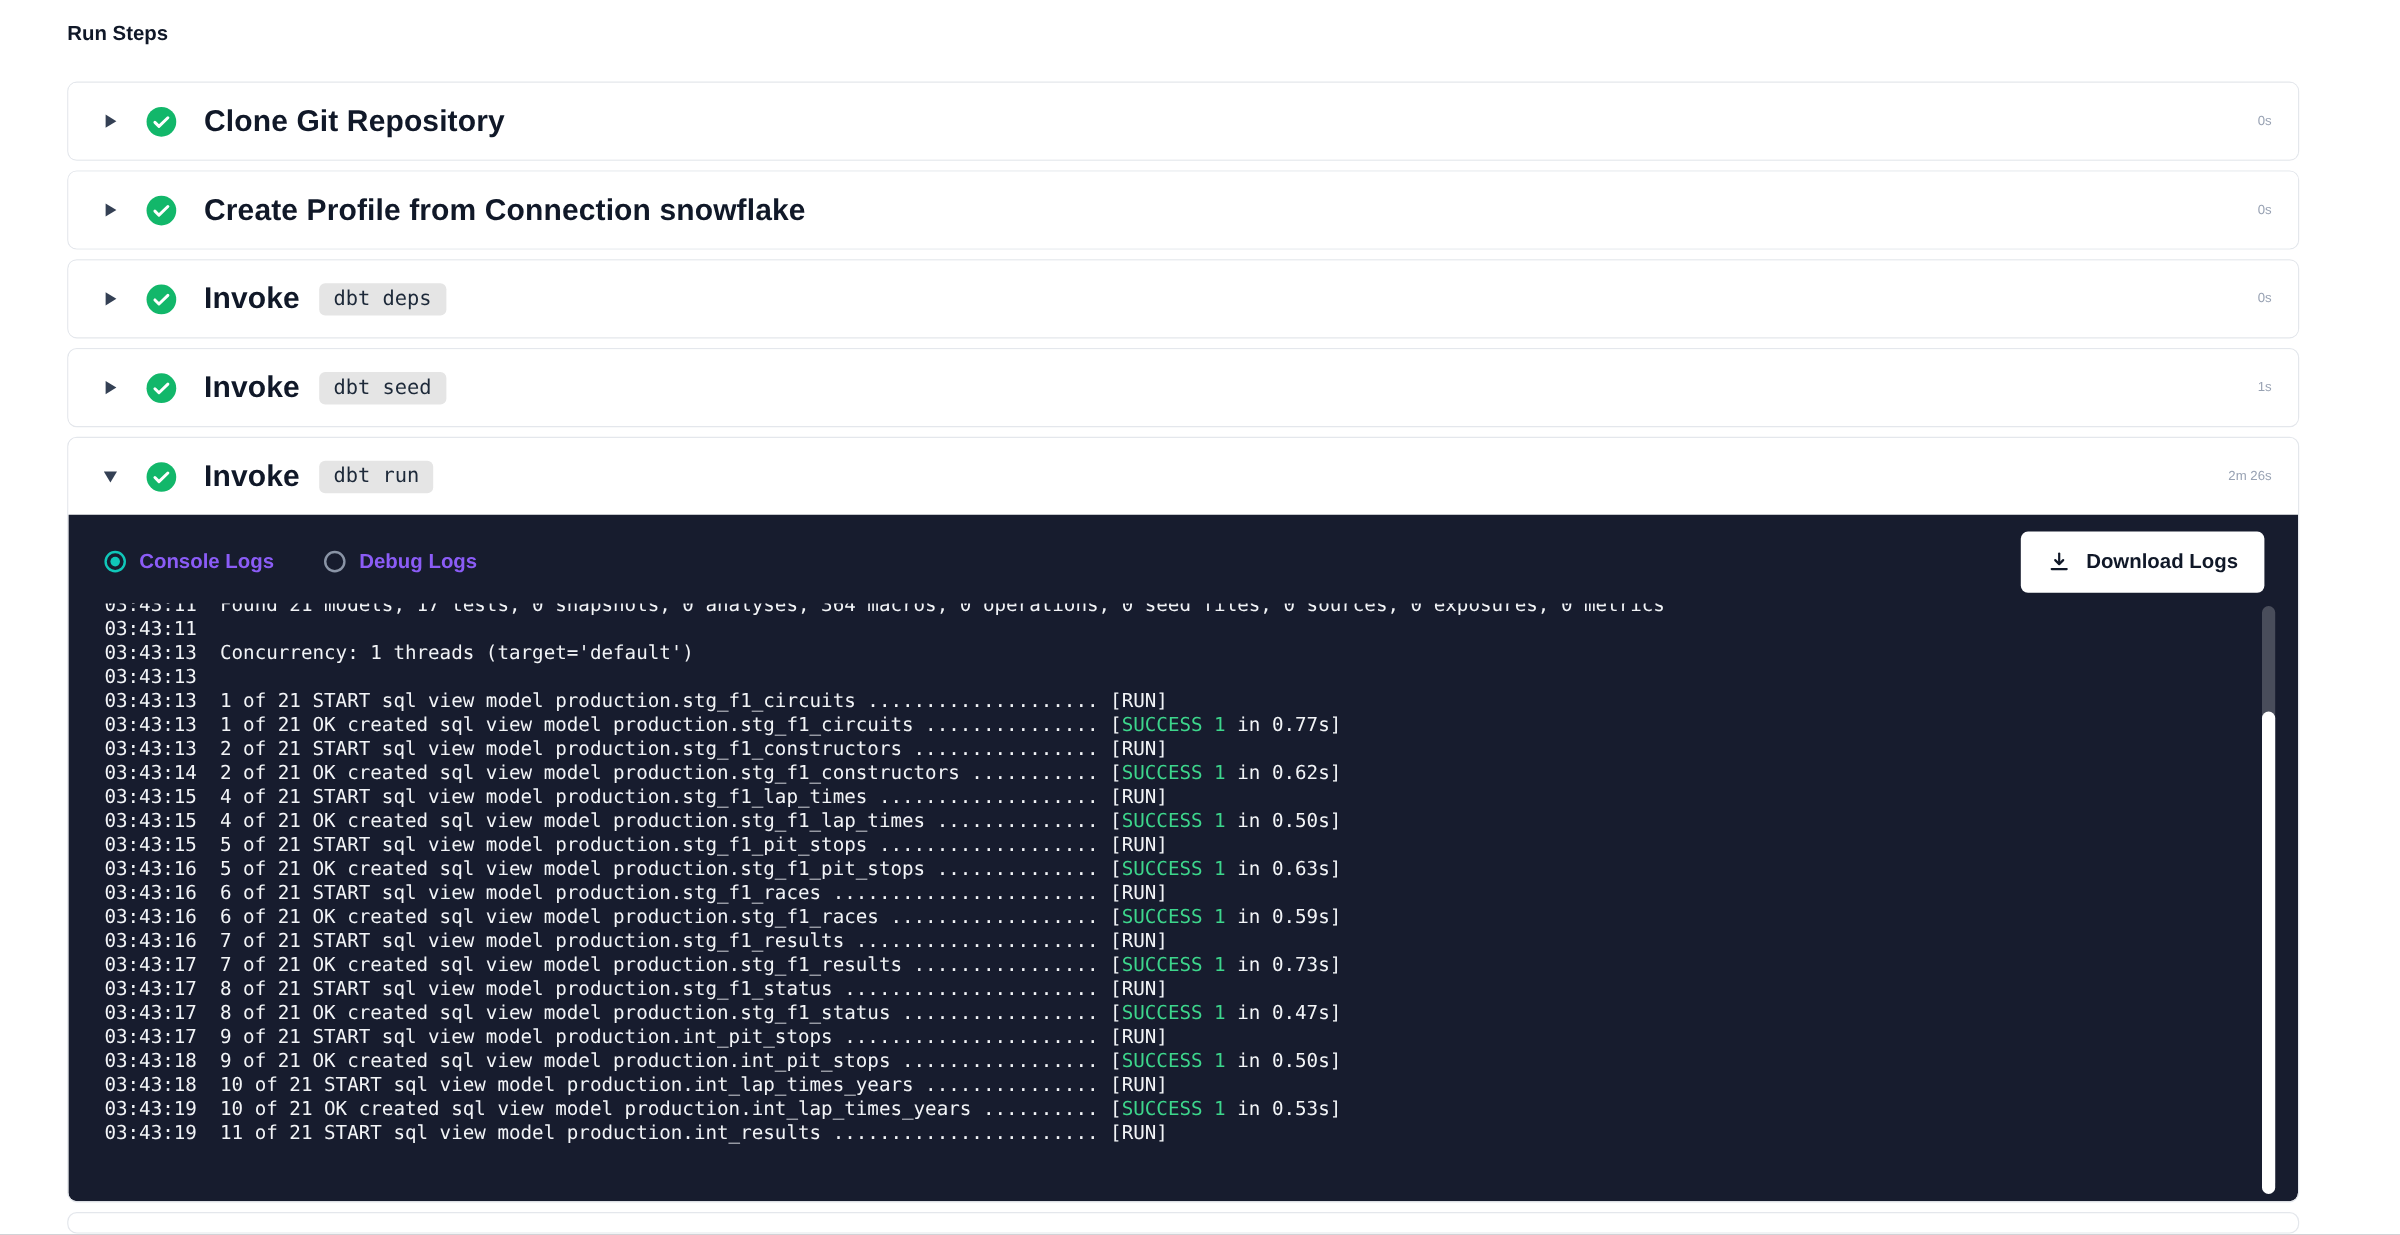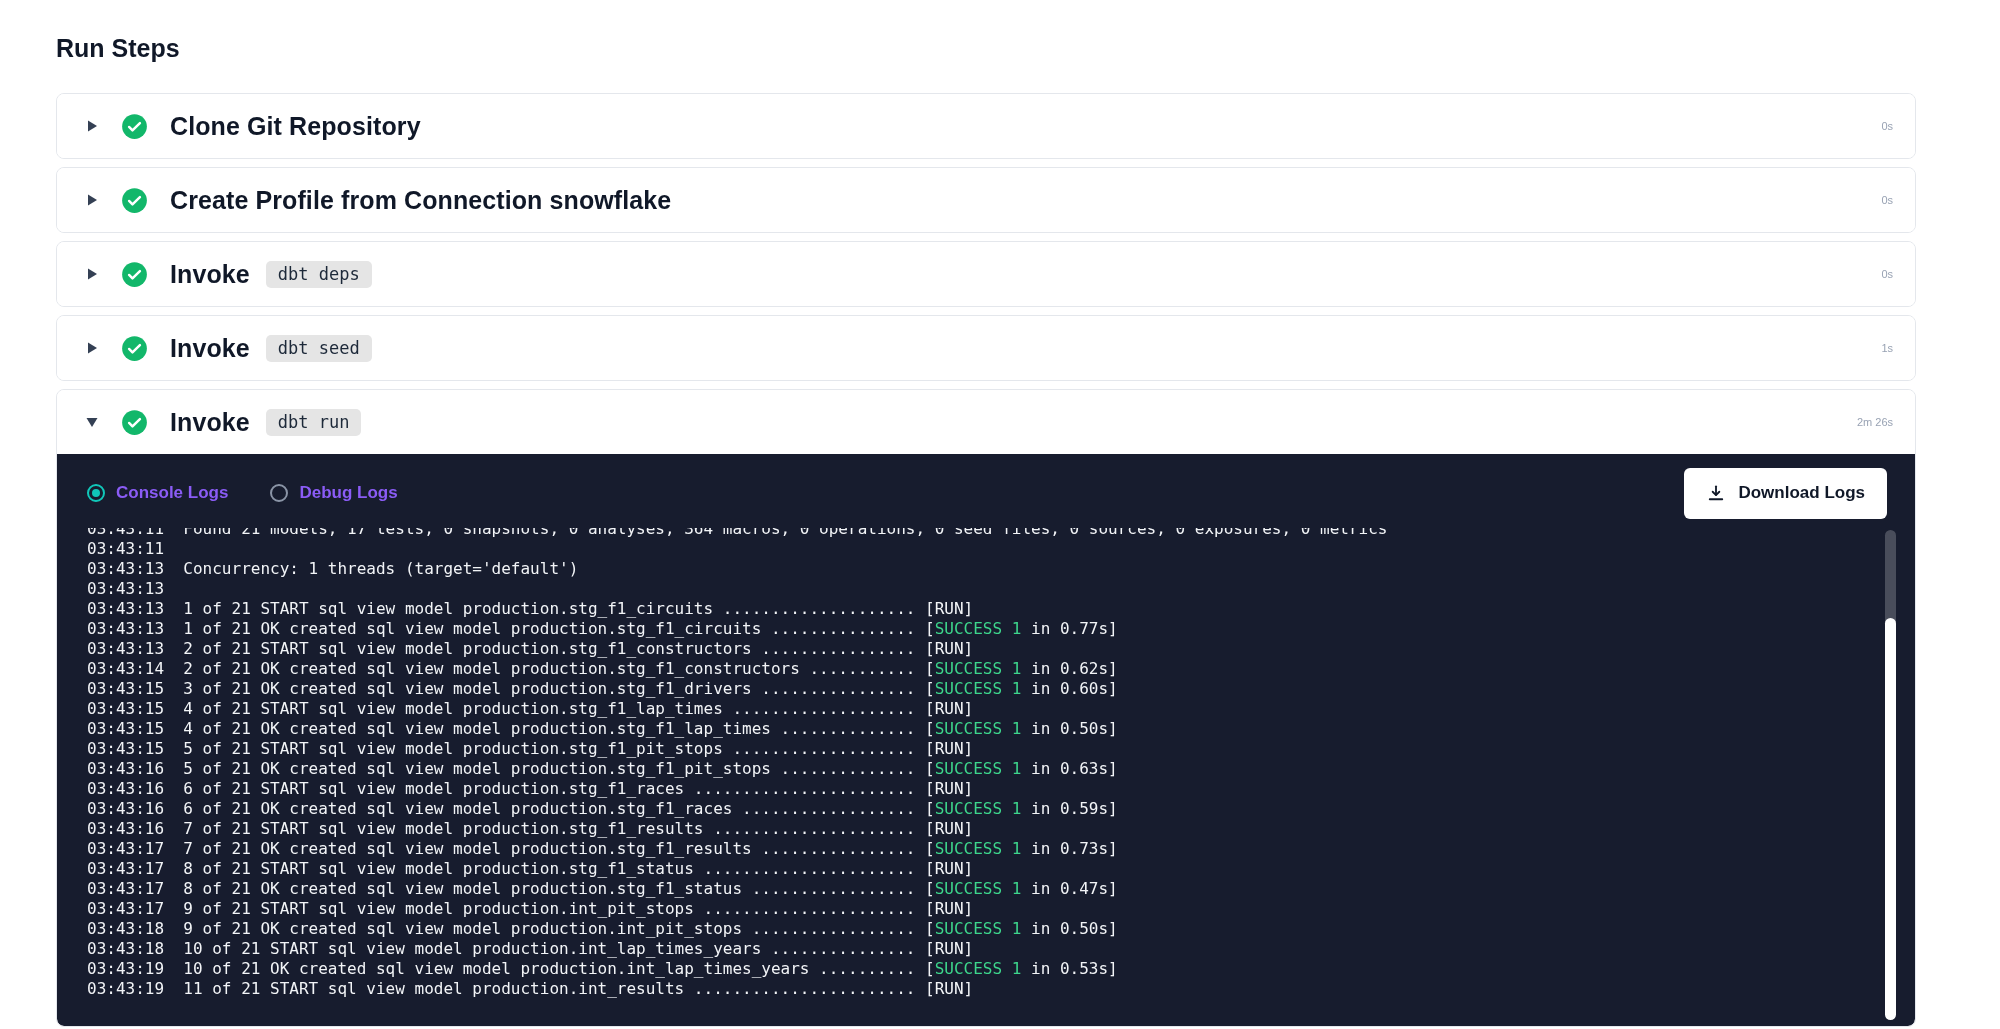--- a/index.html
+++ b/index.html
@@ -11,21 +11,21 @@
     --ink:#101828;
     --muted:#98a2b3;
   }
   *{box-sizing:border-box;}
   html,body{margin:0;padding:0;}
   body{
     width:2000px;height:1029px;overflow:hidden;background:#ffffff;
     font-family:"Liberation Sans",sans-serif;color:var(--ink);position:relative;
   }
   .page{padding:18px 84px 0 56px;}
-  .page-title{font-size:25px;font-weight:700;margin:16px 0 30px 0;color:var(--ink);}
+  .page-title{font-size:17px;font-weight:700;margin:0 0 30px 0;color:var(--ink);}
   .step-card{
     border:1px solid var(--border);border-radius:8px;background:#fff;
     margin-bottom:8px;overflow:hidden;
   }
   .step-header{
     height:64px;display:flex;align-items:center;
     padding:0 22px 0 28px;background:#fff;cursor:pointer;
   }
   .chev{width:14px;display:flex;align-items:center;justify-content:center;margin-right:22px;flex:0 0 auto;}
   .check{color:var(--success-green);display:flex;align-items:center;margin-right:22px;flex:0 0 auto;}
@@ -203,21 +203,20 @@
       <div class="log-area">
         <div class="log-lines">
             <div class="log-line"><span>03:43:11</span><span>  Found 21 models, 17 tests, 0 snapshots, 0 analyses, 364 macros, 0 operations, 0 seed files, 0 sources, 0 exposures, 0 metrics</span></div>
             <div class="log-line"><span>03:43:11</span><span>  </span></div>
             <div class="log-line"><span>03:43:13</span><span>  Concurrency: 1 threads (target='default')</span></div>
             <div class="log-line"><span>03:43:13</span><span>  </span></div>
             <div class="log-line"><span>03:43:13</span><span>  1 of 21 START sql view model production.stg_f1_circuits .................... </span><span>[RUN]</span></div>
             <div class="log-line"><span>03:43:13</span><span>  1 of 21 OK created sql view model production.stg_f1_circuits ............... </span><span>[</span><span class="ok">SUCCESS 1</span><span> in 0.77s]</span></div>
             <div class="log-line"><span>03:43:13</span><span>  2 of 21 START sql view model production.stg_f1_constructors ................ </span><span>[RUN]</span></div>
             <div class="log-line"><span>03:43:14</span><span>  2 of 21 OK created sql view model production.stg_f1_constructors ........... </span><span>[</span><span class="ok">SUCCESS 1</span><span> in 0.62s]</span></div>
-            <div class="log-line"><span>03:43:15</span><span>  3 of 21 OK created sql view model production.stg_f1_drivers ................ </span><span>[</span><span class="ok">SUCCESS 1</span><span> in 0.60s]</span></div>
             <div class="log-line"><span>03:43:15</span><span>  4 of 21 START sql view model production.stg_f1_lap_times ................... </span><span>[RUN]</span></div>
             <div class="log-line"><span>03:43:15</span><span>  4 of 21 OK created sql view model production.stg_f1_lap_times .............. </span><span>[</span><span class="ok">SUCCESS 1</span><span> in 0.50s]</span></div>
             <div class="log-line"><span>03:43:15</span><span>  5 of 21 START sql view model production.stg_f1_pit_stops ................... </span><span>[RUN]</span></div>
             <div class="log-line"><span>03:43:16</span><span>  5 of 21 OK created sql view model production.stg_f1_pit_stops .............. </span><span>[</span><span class="ok">SUCCESS 1</span><span> in 0.63s]</span></div>
             <div class="log-line"><span>03:43:16</span><span>  6 of 21 START sql view model production.stg_f1_races ....................... </span><span>[RUN]</span></div>
             <div class="log-line"><span>03:43:16</span><span>  6 of 21 OK created sql view model production.stg_f1_races .................. </span><span>[</span><span class="ok">SUCCESS 1</span><span> in 0.59s]</span></div>
             <div class="log-line"><span>03:43:16</span><span>  7 of 21 START sql view model production.stg_f1_results ..................... </span><span>[RUN]</span></div>
             <div class="log-line"><span>03:43:17</span><span>  7 of 21 OK created sql view model production.stg_f1_results ................ </span><span>[</span><span class="ok">SUCCESS 1</span><span> in 0.73s]</span></div>
             <div class="log-line"><span>03:43:17</span><span>  8 of 21 START sql view model production.stg_f1_status ...................... </span><span>[RUN]</span></div>
             <div class="log-line"><span>03:43:17</span><span>  8 of 21 OK created sql view model production.stg_f1_status ................. </span><span>[</span><span class="ok">SUCCESS 1</span><span> in 0.47s]</span></div>

